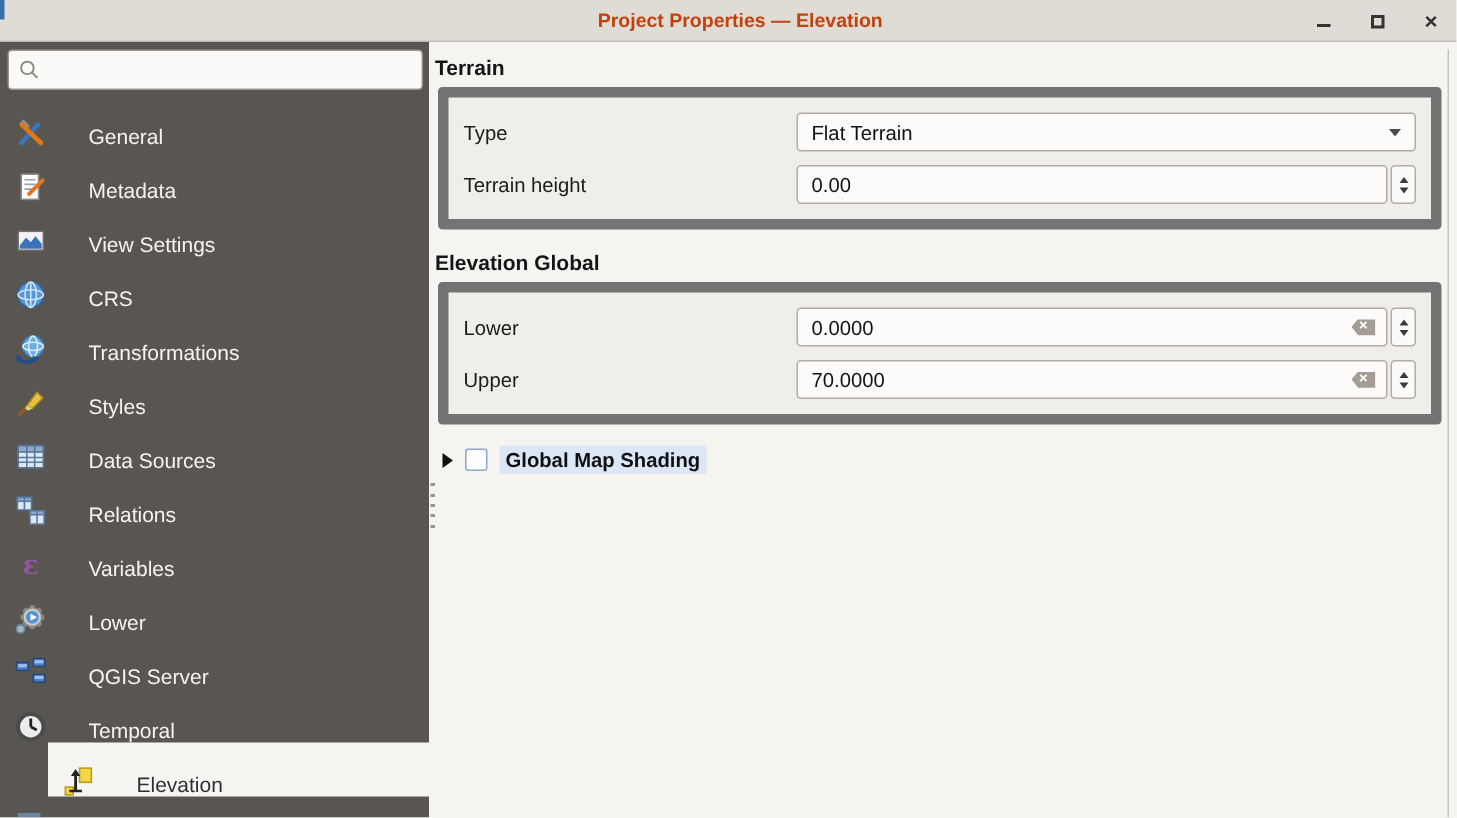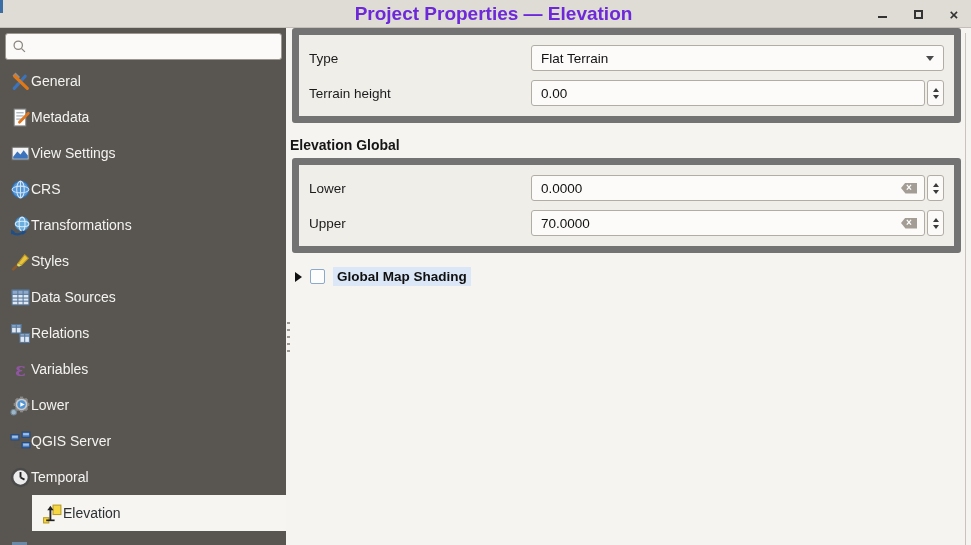--- a/index.html
+++ b/index.html
@@ -12,21 +12,21 @@
     color:#1a1a1a;
   }
   
   .titlebar {
     height:28px; background:#dfdbd5;
     border-bottom:1px solid #c3beb7;
     position:relative; display:flex; align-items:center;
   }
   .titlebar .title {
     position:absolute; left:16px; right:0; text-align:center;
-    font-size:19px; font-weight:bold; color:#6d28d9;
+    font-size:13px; font-weight:bold; color:#c2410c;
   }
   .win-controls {
     position:absolute; right:6px; top:0; height:28px;
     display:flex; align-items:center; gap:14px;
   }
   .win-btn {
     width:22px; height:22px; display:flex; align-items:center; justify-content:center;
     color:#333; cursor:default;
   }
   .glyph-min { width:9px; height:0; border-bottom:2px solid #333; margin-top:6px; }
@@ -44,22 +44,22 @@
     width:100%; height:27px; background:#fbfaf8;
     border:1px solid #9b968f; border-radius:3px;
     display:flex; align-items:center; padding:0 6px; gap:4px;
   }
   .search-box input {
     border:none; outline:none; background:transparent; flex:1;
     font-family:"Liberation Sans",sans-serif; font-size:13px; color:#333;
   }
   .nav { margin-top:3px; }
   .nav-item {
-    height:36px; display:flex; align-items:center;
-    padding-left:9px; gap:0; color:#f4f3f1; font-size:14px; cursor:default;
+    height:36px; display:flex; align-items:flex-end;
+    padding-left:9px; gap:28px; color:#f4f3f1; font-size:14px; cursor:default;
   }
   .nav-item.selected { background:#f7f5f2; color:#2e3133;margin-left:32px; }
   .nav-icon { width:22px; height:22px; flex:none; display:flex; align-items:center; justify-content:center; }
   .nav-icon svg { width:21px; height:21px; }
   .bottom-hint { position:absolute; left:12px; bottom:0; width:15px; height:3px; background:#6d8fb5; opacity:.85; }
 
   
   .splitter {
     position:absolute; left:287px; top:322px; width:3px; height:34px;
     background:repeating-linear-gradient(#9a958e 0 2px, transparent 2px 7px);
@@ -298,20 +298,21 @@
             </svg>
           </span>
           <span class="nav-label">Elevation</span>
         </div>
       </div>
     <div class="bottom-hint"></div>
   </div>
 
   <div class="content">
 
+    <div class="section-header hdr-terrain">Terrain</div>
 
     <div class="groupbox">
       <div class="form-row">
         <div class="form-label">Type</div>
         <div class="control-area">
           <div class="combobox">
             <span>Flat Terrain</span>
             <span class="tri-down"></span>
           </div>
         </div>

